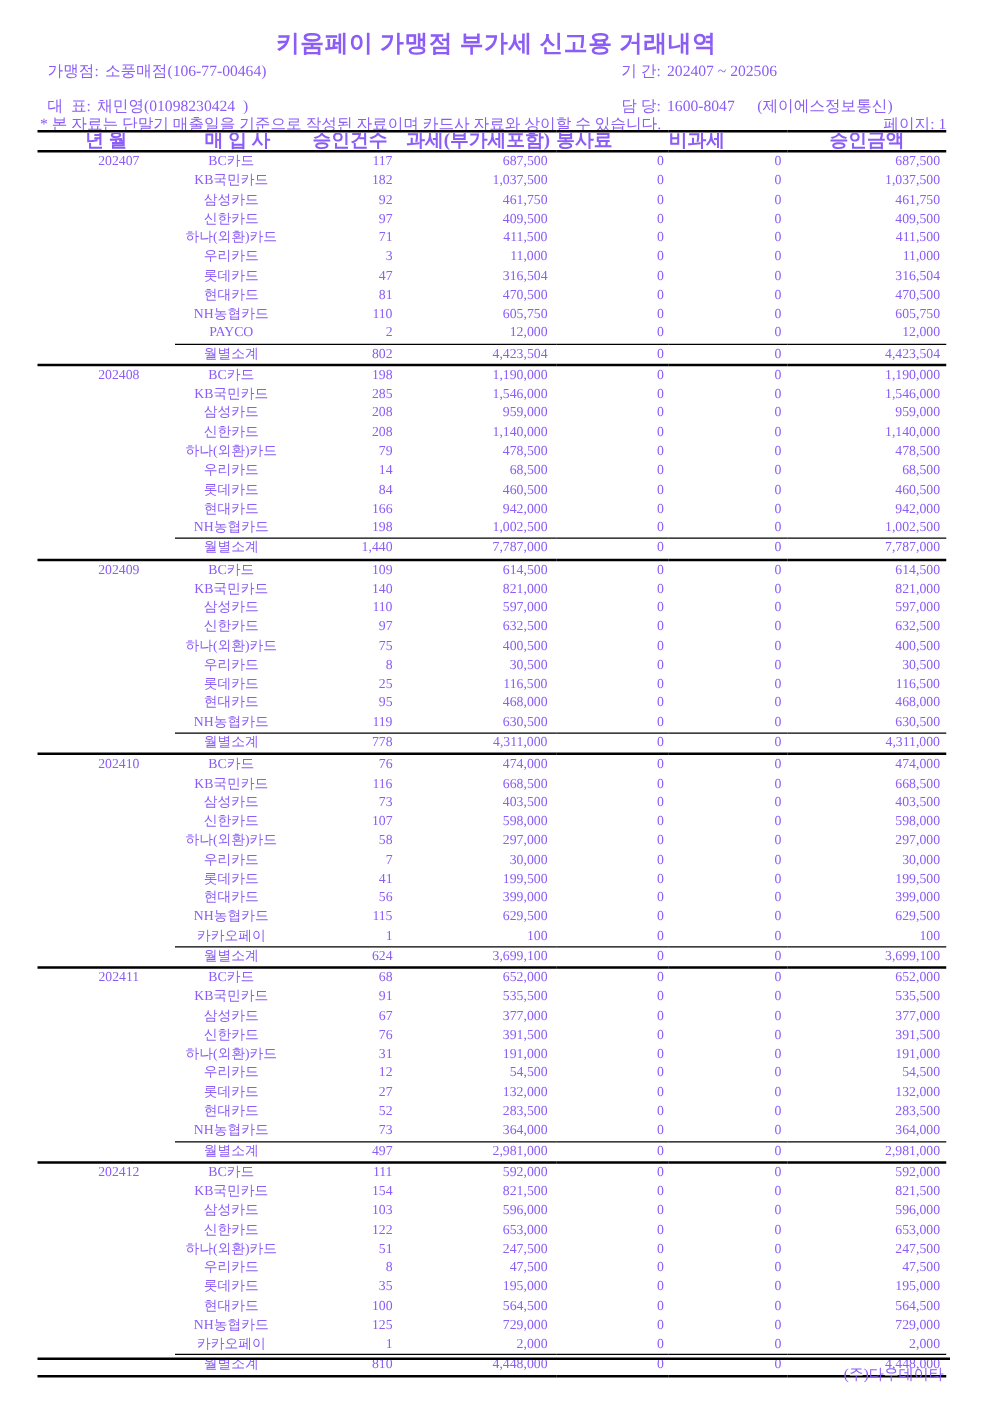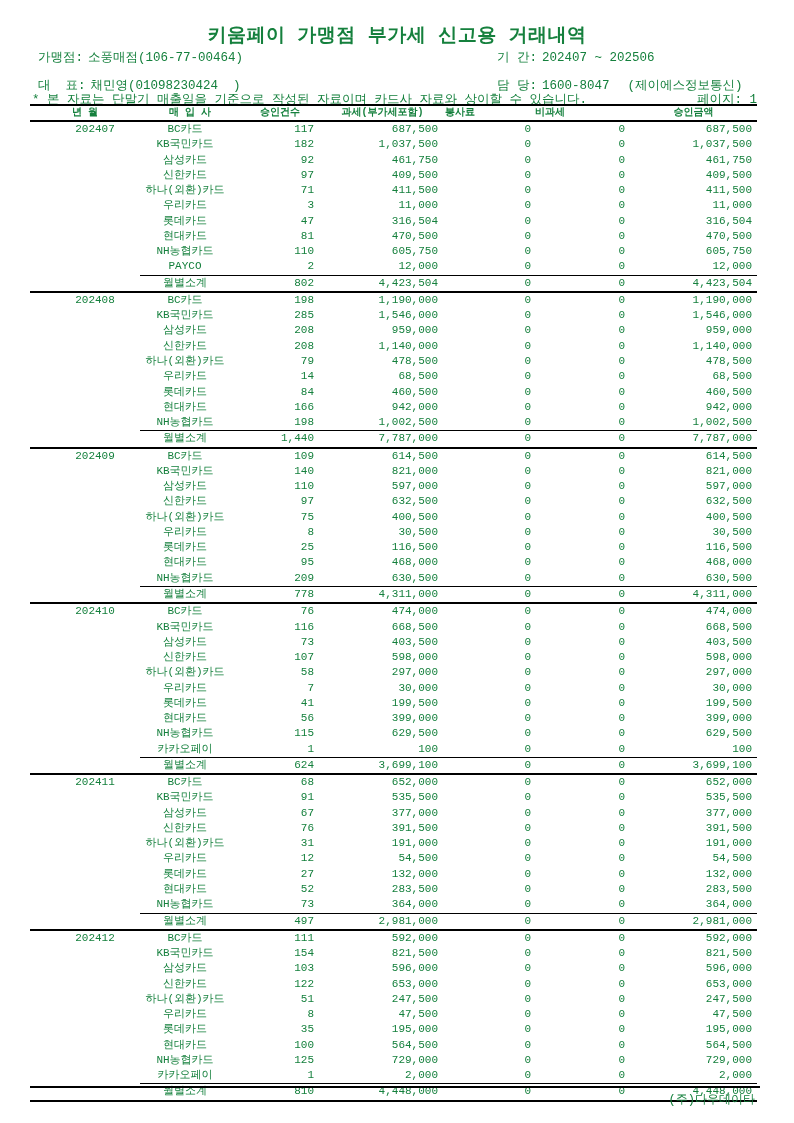--- a/index.html
+++ b/index.html
@@ -1,29 +1,29 @@
 <!DOCTYPE html>
 <html><head>
 <meta charset="utf-8">
 <style>
   html,body{margin:0;padding:0;background:#fff;}
-  .page{position:relative;width:794px;height:1123px;background:#fff;color:#15803d;
-        font-family:Liberation Mono, monospace;overflow:hidden;}
+  .page{position:relative;width:794px;height:1123px;background:#fff;color:#8b5cf6;
+        font-family:Liberation Serif, serif;overflow:hidden;}
   .title{position:absolute;top:22px;left:0;width:100%;text-align:center;
          font-size:19px;font-weight:bold;letter-spacing:0.5px;}
   .info-line{position:absolute;font-size:12.5px;white-space:nowrap;}
   .label{white-space:pre;}
   .value{margin-left:5px;white-space:pre;}
   .org{margin-left:18px;}
   .note{position:absolute;left:32px;top:91px;font-size:12.5px;white-space:nowrap;}
   .pageno{position:absolute;right:37px;top:91px;font-size:12.5px;}
   table.report{position:absolute;left:30px;top:104px;width:727px;
                border-collapse:collapse;table-layout:fixed;}
   thead th{border-top:2px solid #000;border-bottom:2px solid #000;
-           font-size:10px;font-weight:bold;height:14px;line-height:14px;
+           font-size:15px;font-weight:bold;height:14px;line-height:14px;
            padding:0;white-space:nowrap;overflow:hidden;text-align:center;}
   thead th.hr{text-align:left;padding-right:6px;}
   tbody td{font-size:11px;height:15.27px;line-height:15.27px;padding:0;
            white-space:nowrap;overflow:hidden;}
   td.c-month{text-align:center;padding-left:20px;}
   td.c-card{text-align:center;padding-right:10px;}
   td.num{text-align:right;}
   td.p0{padding-right:6px;}
   td.p1{padding-right:7px;}
   td.p2{padding-right:4px;}
@@ -340,21 +340,21 @@
           <td class="c-card">현대카드</td>
           <td class="num p0">95</td>
           <td class="num p1">468,000</td>
           <td class="num p2">0</td>
           <td class="num p3">0</td>
           <td class="num p4">468,000</td>
         </tr>
         <tr>
           <td class="c-month"></td>
           <td class="c-card">NH농협카드</td>
-          <td class="num p0">209</td>
+          <td class="num p0">119</td>
           <td class="num p1">630,500</td>
           <td class="num p2">0</td>
           <td class="num p3">0</td>
           <td class="num p4">630,500</td>
         </tr>
         <tr class="sub">
           <td class="c-month"></td>
           <td class="c-card">월별소계</td>
           <td class="num p0">778</td>
           <td class="num p1">4,311,000</td>

